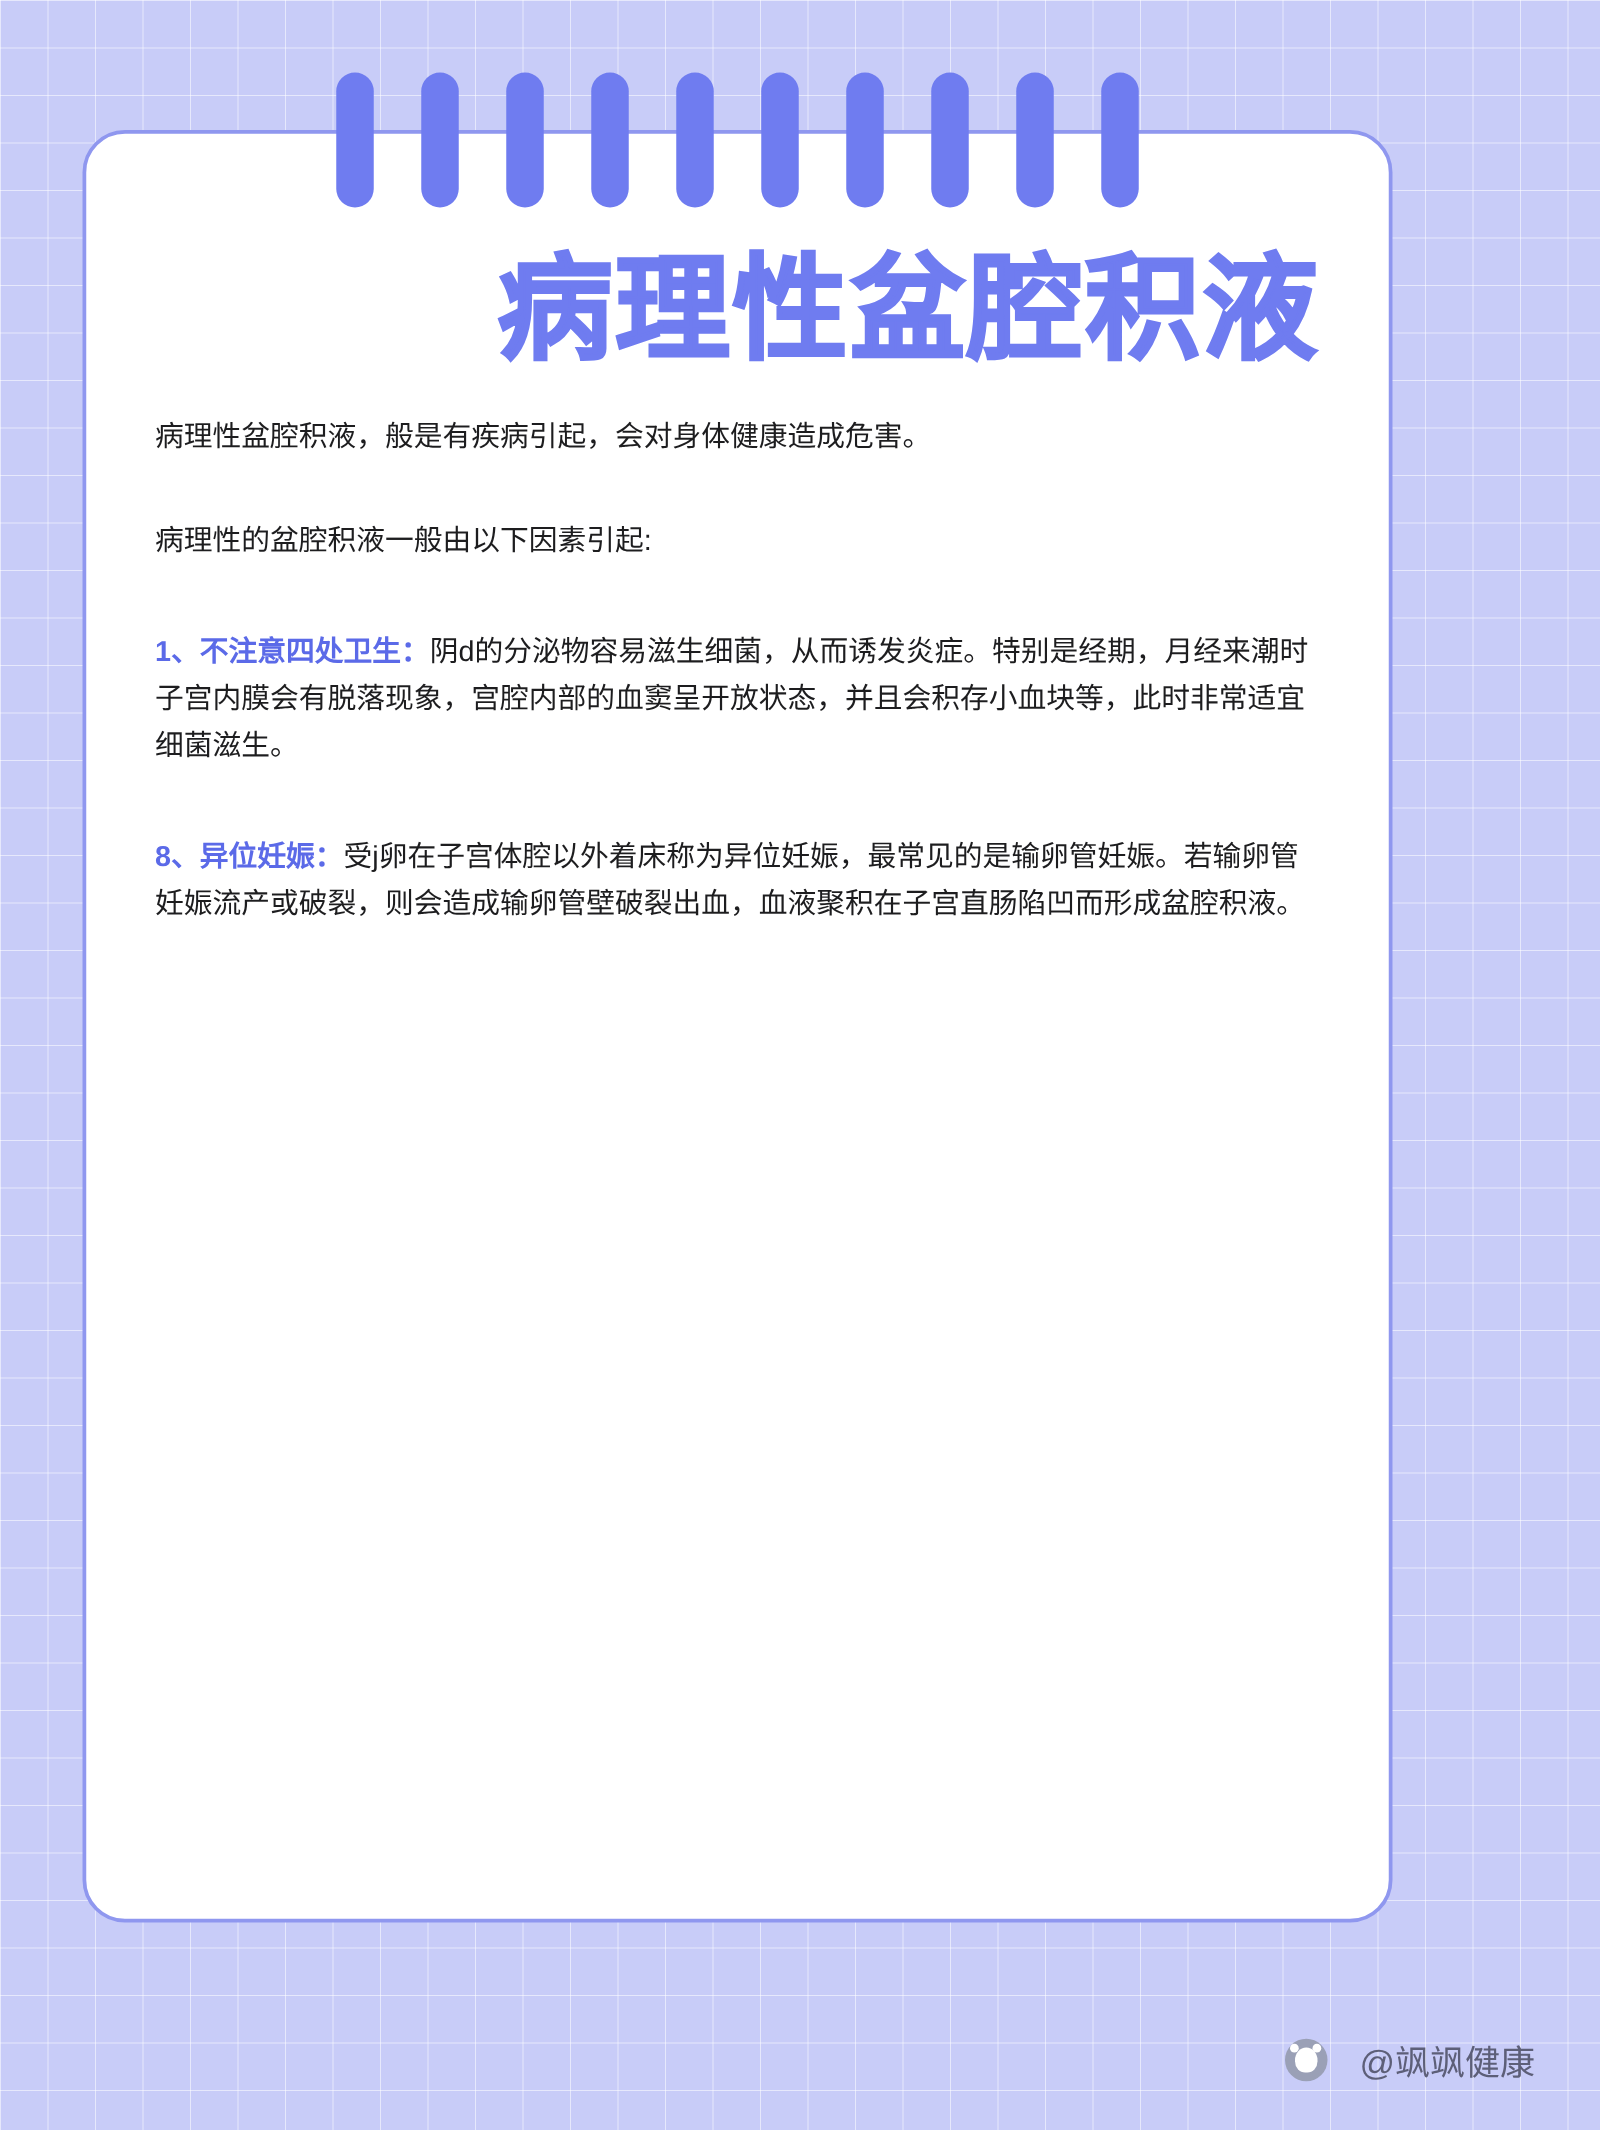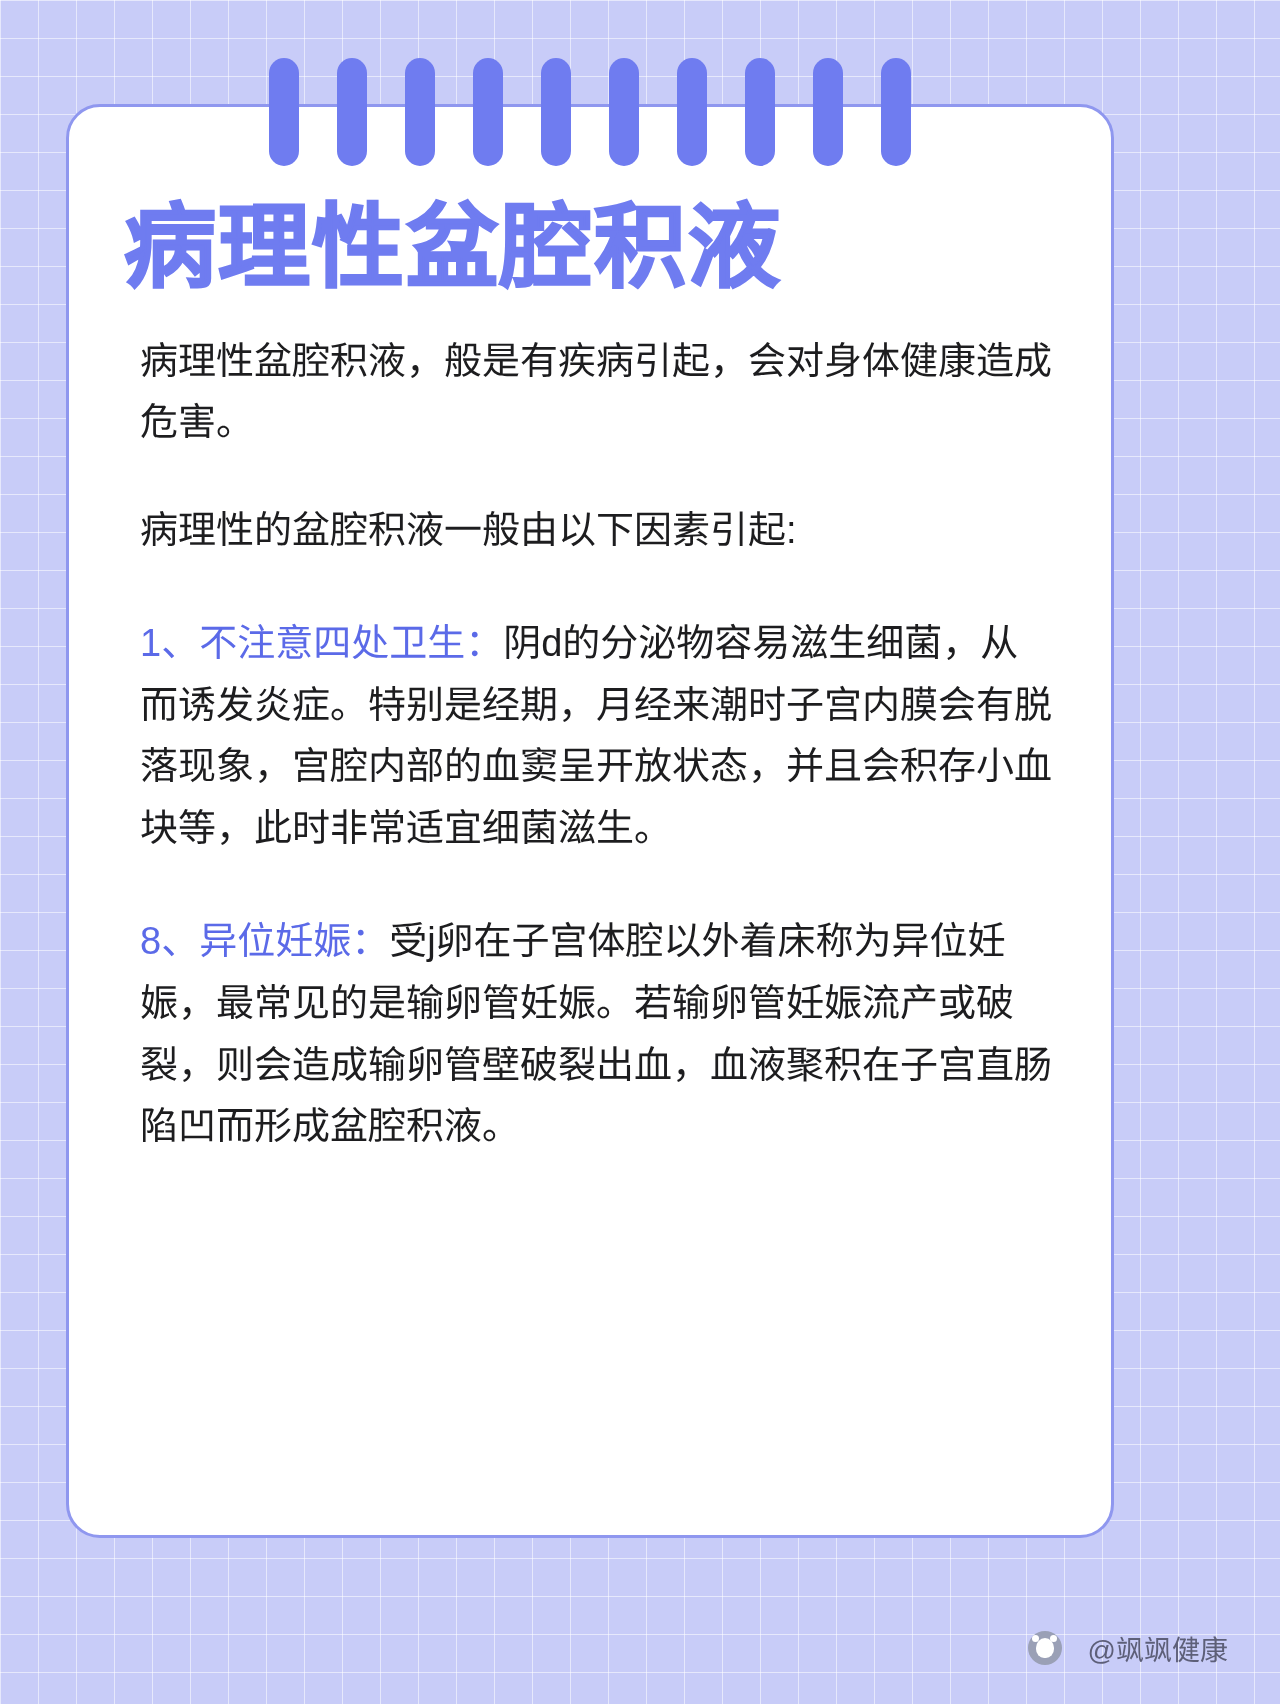--- a/index.html
+++ b/index.html
@@ -69,42 +69,42 @@
     box-sizing: border-box;
     z-index: 6;
   }
 
   .title {
     font-family: "DejaVu Sans", "Liberation Sans", sans-serif;
     font-weight: bold;
     font-size: 92px;
     line-height: 1.05;
     color: #6f7cf0;
-    text-align: left;
+    text-align: right;
     letter-spacing: 2px;
     margin: 10px 0 34px 0;
     -webkit-text-stroke: 2px #6f7cf0;
   }
 
   .para {
-    font-size: 38px;
+    font-size: 23px;
     line-height: 1.62;
     color: #1d1d1f;
-    margin: 0 0 34px 16px;
+    margin: 0 0 34px 0;
     text-align: left;
   }
   .para.lead { margin-bottom: 46px; }
   .para.bold {
     font-weight: normal;
     margin-bottom: 52px;
   }
   .item { margin-bottom: 52px; }
   .item .lbl {
     color: #5b6ae8;
-    font-weight: normal;
+    font-weight: bold;
   }
   .watermark {
     position: absolute;
     right: 52px;
     bottom: 36px;
     display: flex;
     align-items: center;
     gap: 26px;
     color: #5d5f78;
     font-size: 28px;

